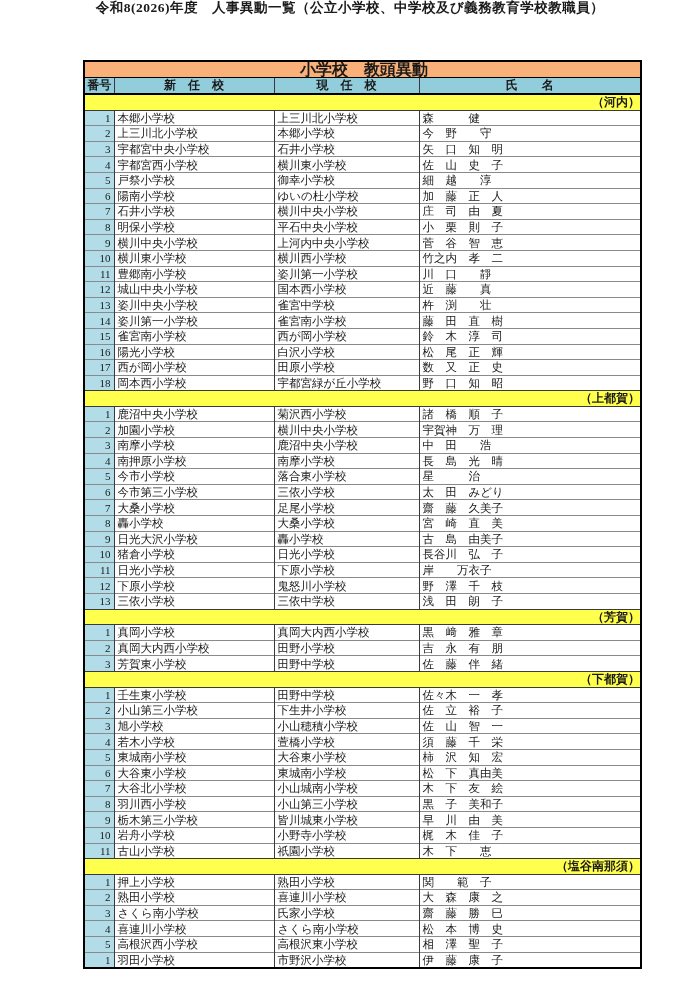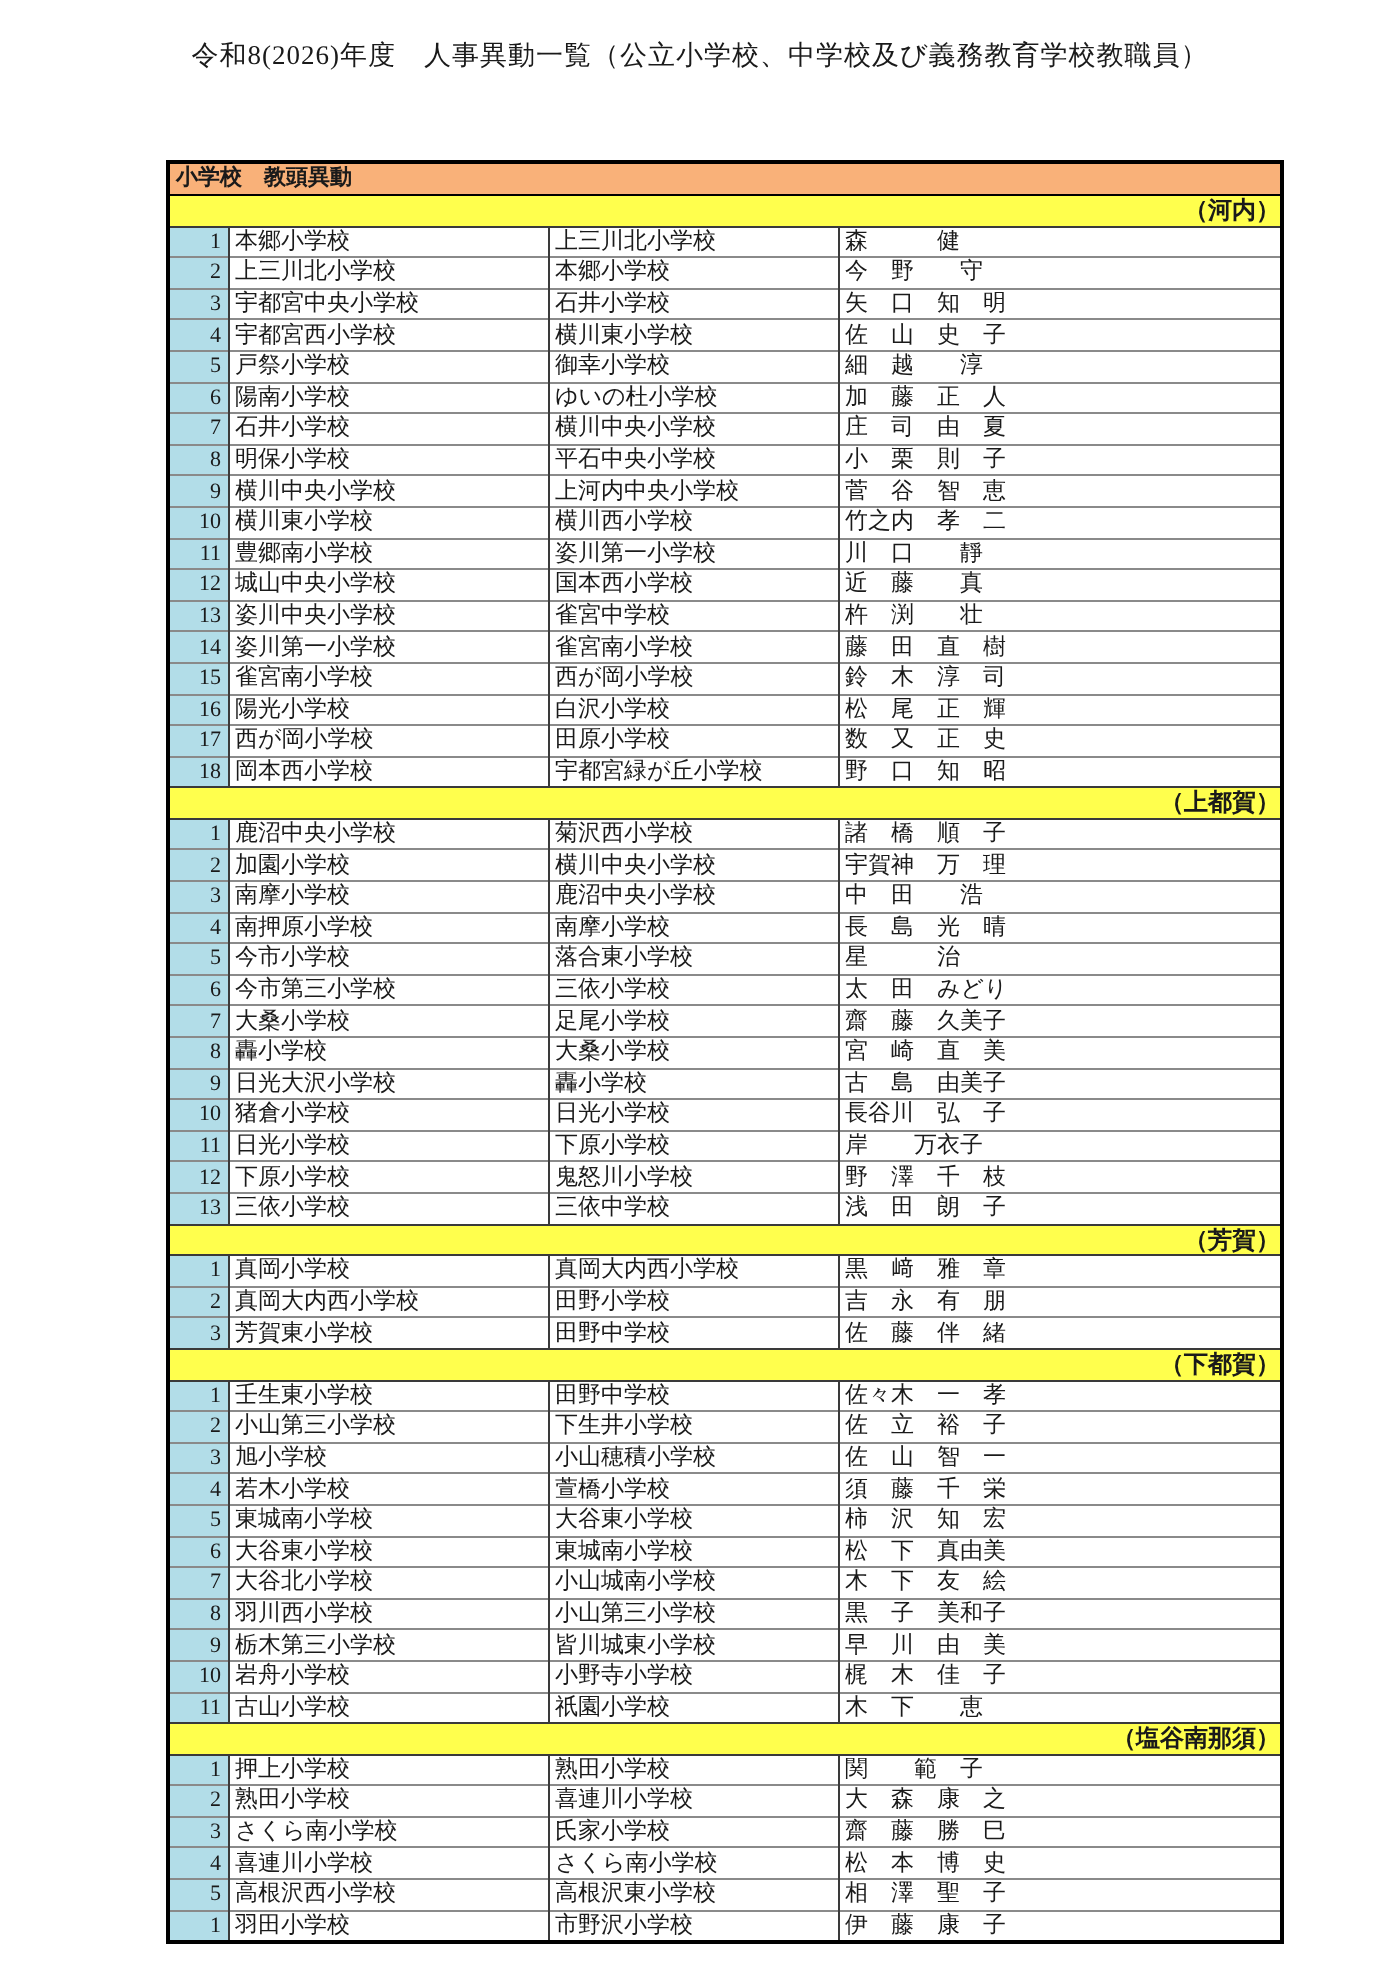--- a/index.html
+++ b/index.html
@@ -12,37 +12,38 @@
     --grid-v:#3a3a3a;
     --text:#1a1a1a;
   }
   html,body{margin:0;padding:0;}
   body{
     width:700px;height:989px;background:#ffffff;color:var(--text);
     font-family:"Liberation Serif","DejaVu Serif",serif;
     overflow:hidden;position:relative;
   }
   .doc-title{
-    margin-top:20px;text-align:center;font-size:13.5px;font-weight:normal;
+    text-align:center;font-size:13.5px;font-weight:bold;
     letter-spacing:0.5px;line-height:16px;
   }
   table.transfer-table{
     border-collapse:collapse;table-layout:fixed;
     margin:44px 0 0 83px;width:557px;
     border:2px solid var(--outer-border);
     font-size:11.5px;
   }
   col.c-no{width:30px;}
   col.c-new{width:160px;}
   col.c-cur{width:145px;}
   col.c-name{width:222px;}
   tr.banner-row td{
-    background:var(--banner-bg);font-weight:bold;font-size:11px;
+    background:var(--banner-bg);font-weight:bold;font-size:16px;
     padding:0 0 0 3px;height:15px;line-height:15px;
     border-bottom:1px solid var(--outer-border);
+    text-align:center;
   }
   tr.header-row td{
     background:var(--header-bg);font-weight:bold;font-size:12px;
     text-align:center;height:15px;line-height:15px;padding:0;
     border-left:1px solid var(--grid-v);
     border-bottom:2px solid var(--outer-border);
   }
   tr.header-row td:first-child{border-left:none;}
   tr.section-row td{
     background:var(--section-bg);font-weight:bold;font-size:12px;
@@ -72,20 +73,26 @@
   <colgroup>
     <col class="c-no">
       <col class="c-new">
       <col class="c-cur">
       <col class="c-name">
   </colgroup>
   <tbody id="rows">
     <tr class="banner-row">
       <td colspan="4">小学校　教頭異動</td>
     </tr>
+    <tr class="header-row">
+      <td>番号</td>
+      <td>新　任　校</td>
+      <td>現　任　校</td>
+      <td>氏　　名</td>
+    </tr>
   <tr class="section-row">
         <td colspan="4">（河内）</td>
       </tr>
       <tr class="data-row">
         <td class="no">1</td>
         <td class="new_school">本郷小学校</td>
         <td class="current_school">上三川北小学校</td>
         <td class="name">森　　　健</td>
       </tr>
       <tr class="data-row">

